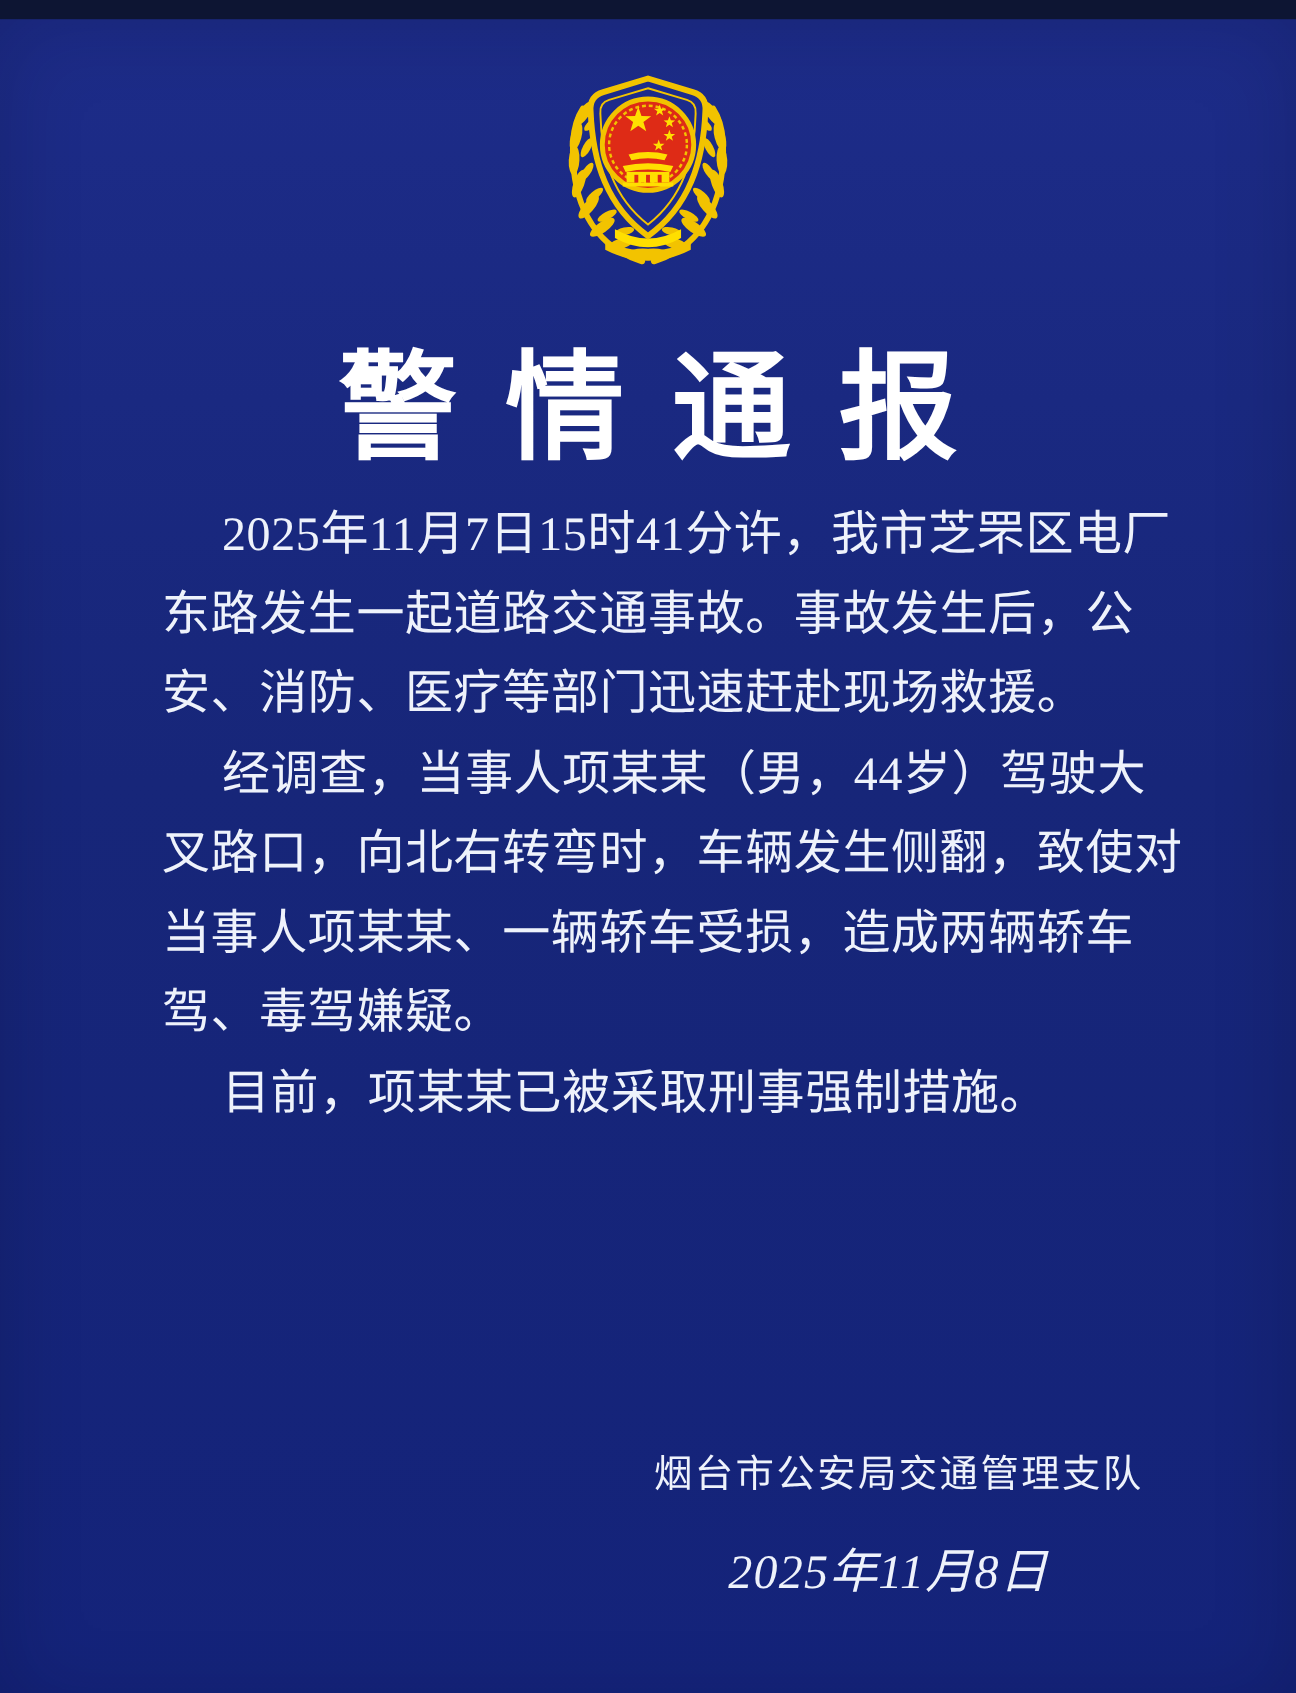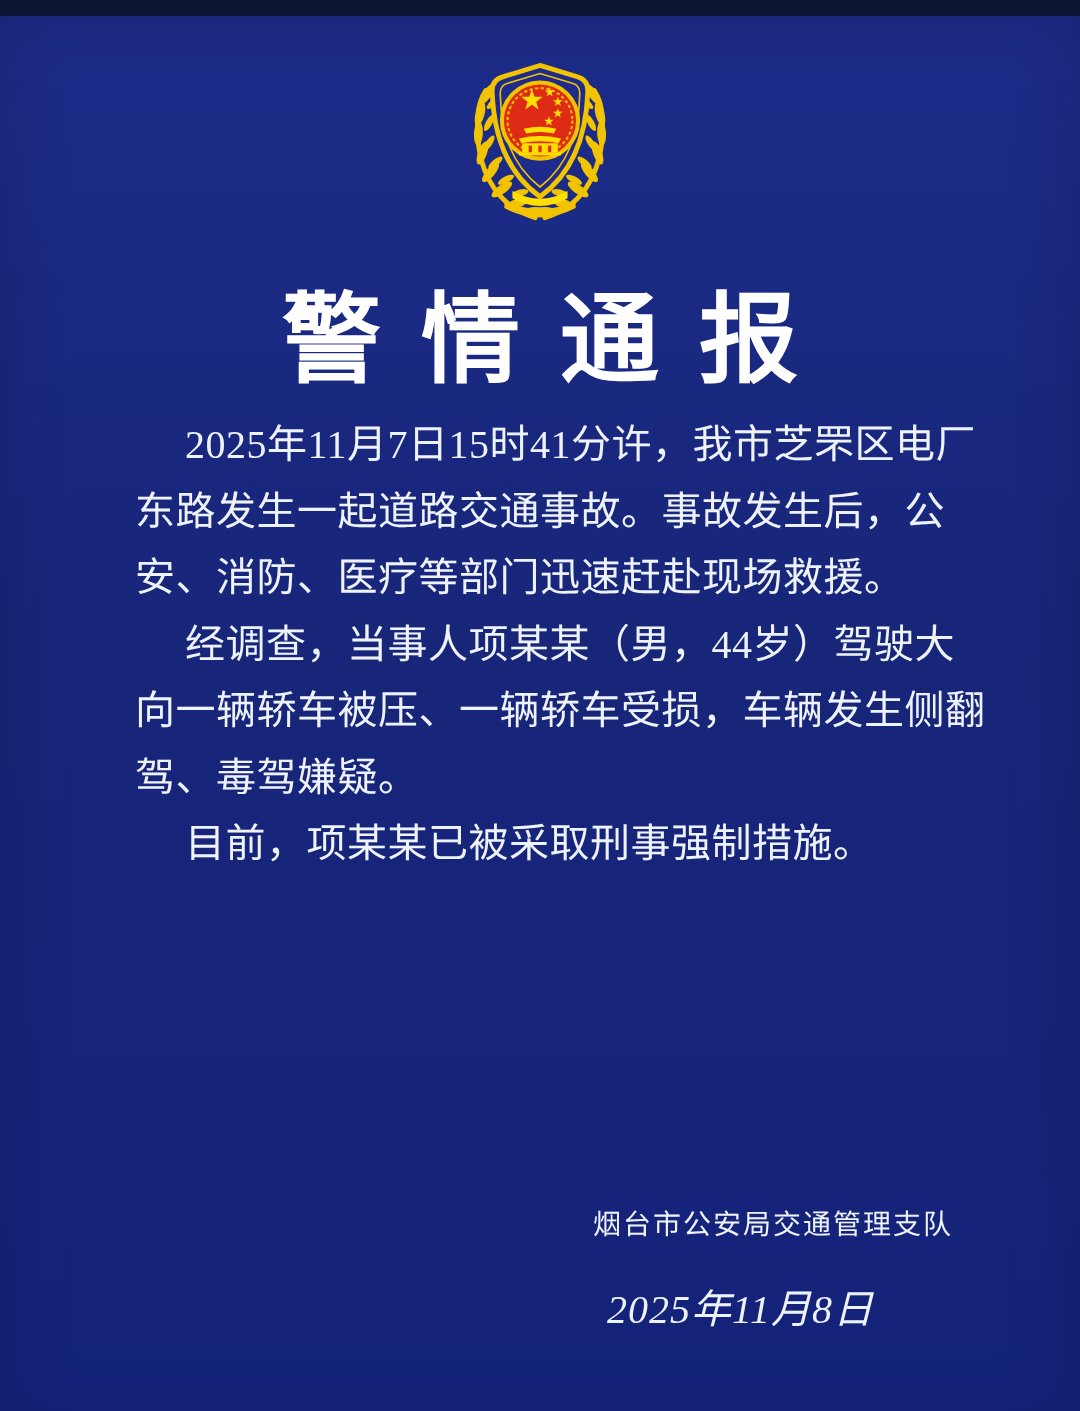--- a/index.html
+++ b/index.html
@@ -46,21 +46,21 @@
     top:396px;left:135px;right:110px;
     font-size:40px;
     line-height:66.5px;
     letter-spacing:0.5px;
   }
   .body-text .line{white-space:nowrap;}
   .body-text .line.first{text-indent:50px;}
   .agency{
     position:absolute;
     top:1186px;right:127px;
-    font-size:28px;
+    font-size:32px;
     letter-spacing:2px;
     white-space:nowrap;
   }
   .date{
     position:absolute;
     top:1261px;right:206px;
     font-size:40px;
     letter-spacing:1px;
     white-space:nowrap;
     font-style:italic;
@@ -128,21 +128,22 @@
     </svg>
   </div>
 
   <h1 class="title">警情通报</h1>
 
   <div class="body-text">
       <div class="line first">2025年11月7日15时41分许，我市芝罘区电厂</div>
       <div class="line">东路发生一起道路交通事故。事故发生后，公</div>
       <div class="line">安、消防、医疗等部门迅速赶赴现场救援。</div>
       <div class="line first">经调查，当事人项某某（男，44岁）驾驶大</div>
-      <div class="line">向一辆轿车被压、一辆轿车受损，车辆发生侧翻</div>
+      <div class="line">叉路口，向北右转弯时，车辆发生侧翻，致使对</div>
+      <div class="line">当事人项某某、一辆轿车受损，造成两辆轿车</div>
       <div class="line">驾、毒驾嫌疑。</div>
       <div class="line first">目前，项某某已被采取刑事强制措施。</div>
     </div>
 
   <div class="agency">烟台市公安局交通管理支队</div>
   <div class="date">2025年11月8日</div>
 
 </div>
 
 </body></html>

